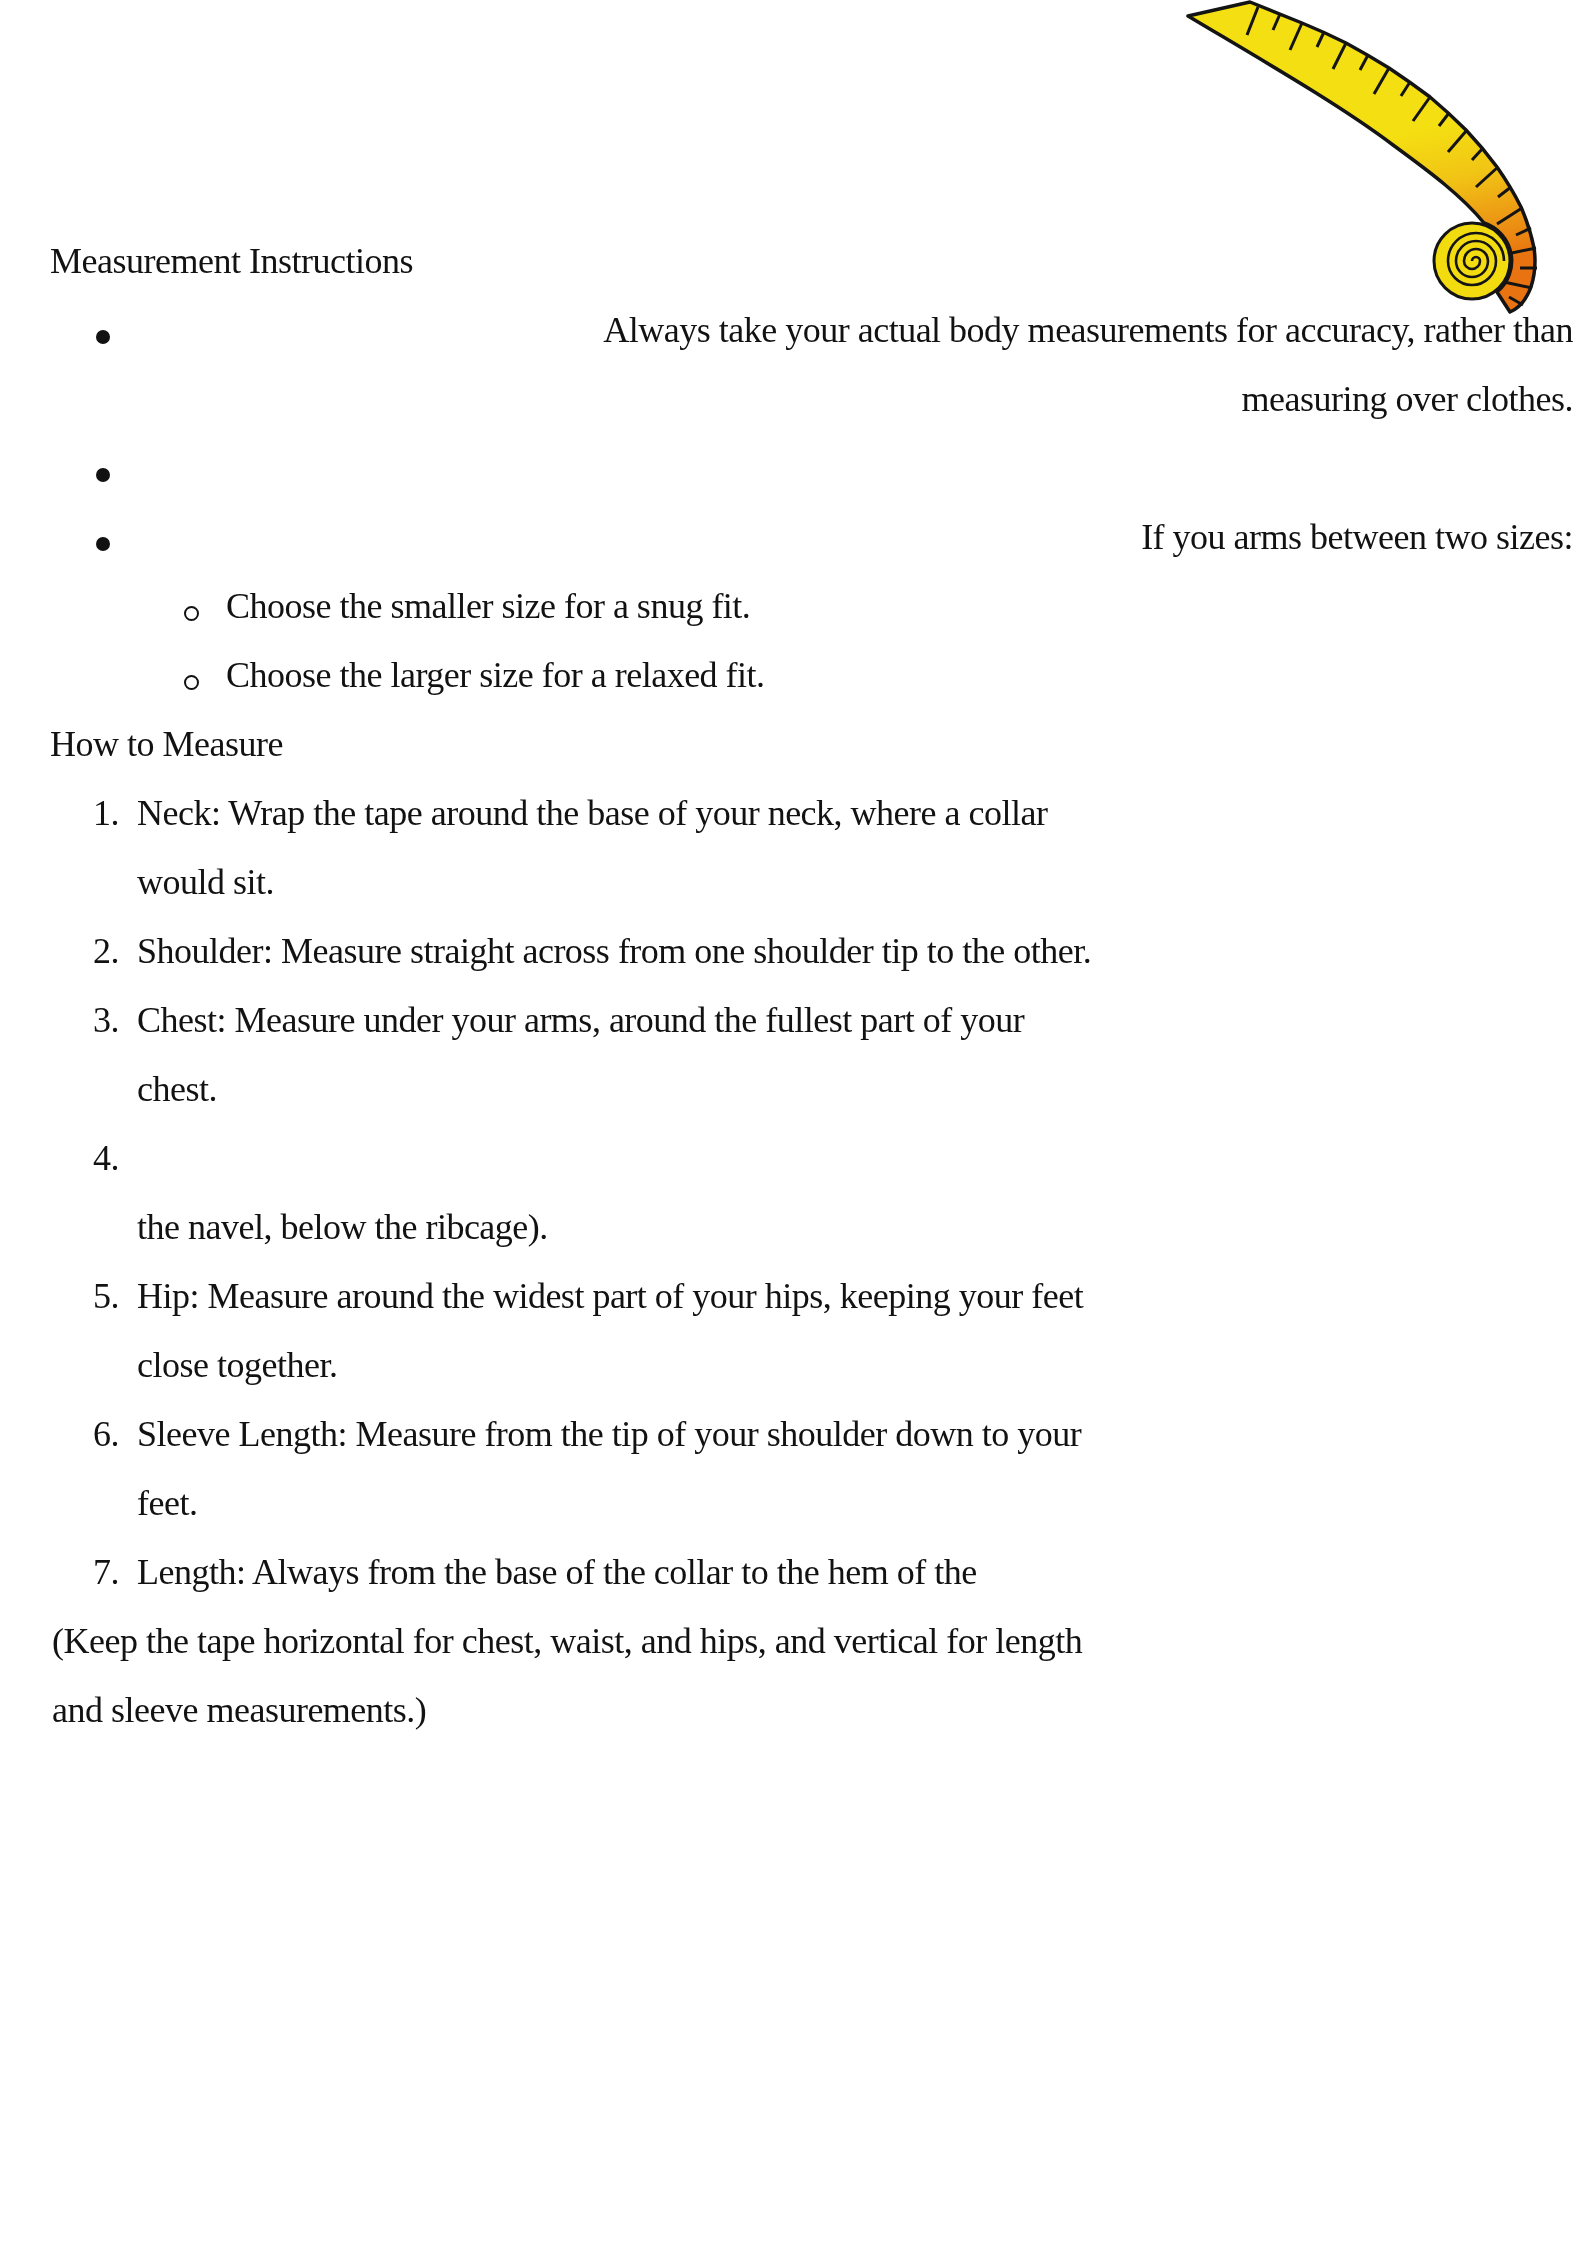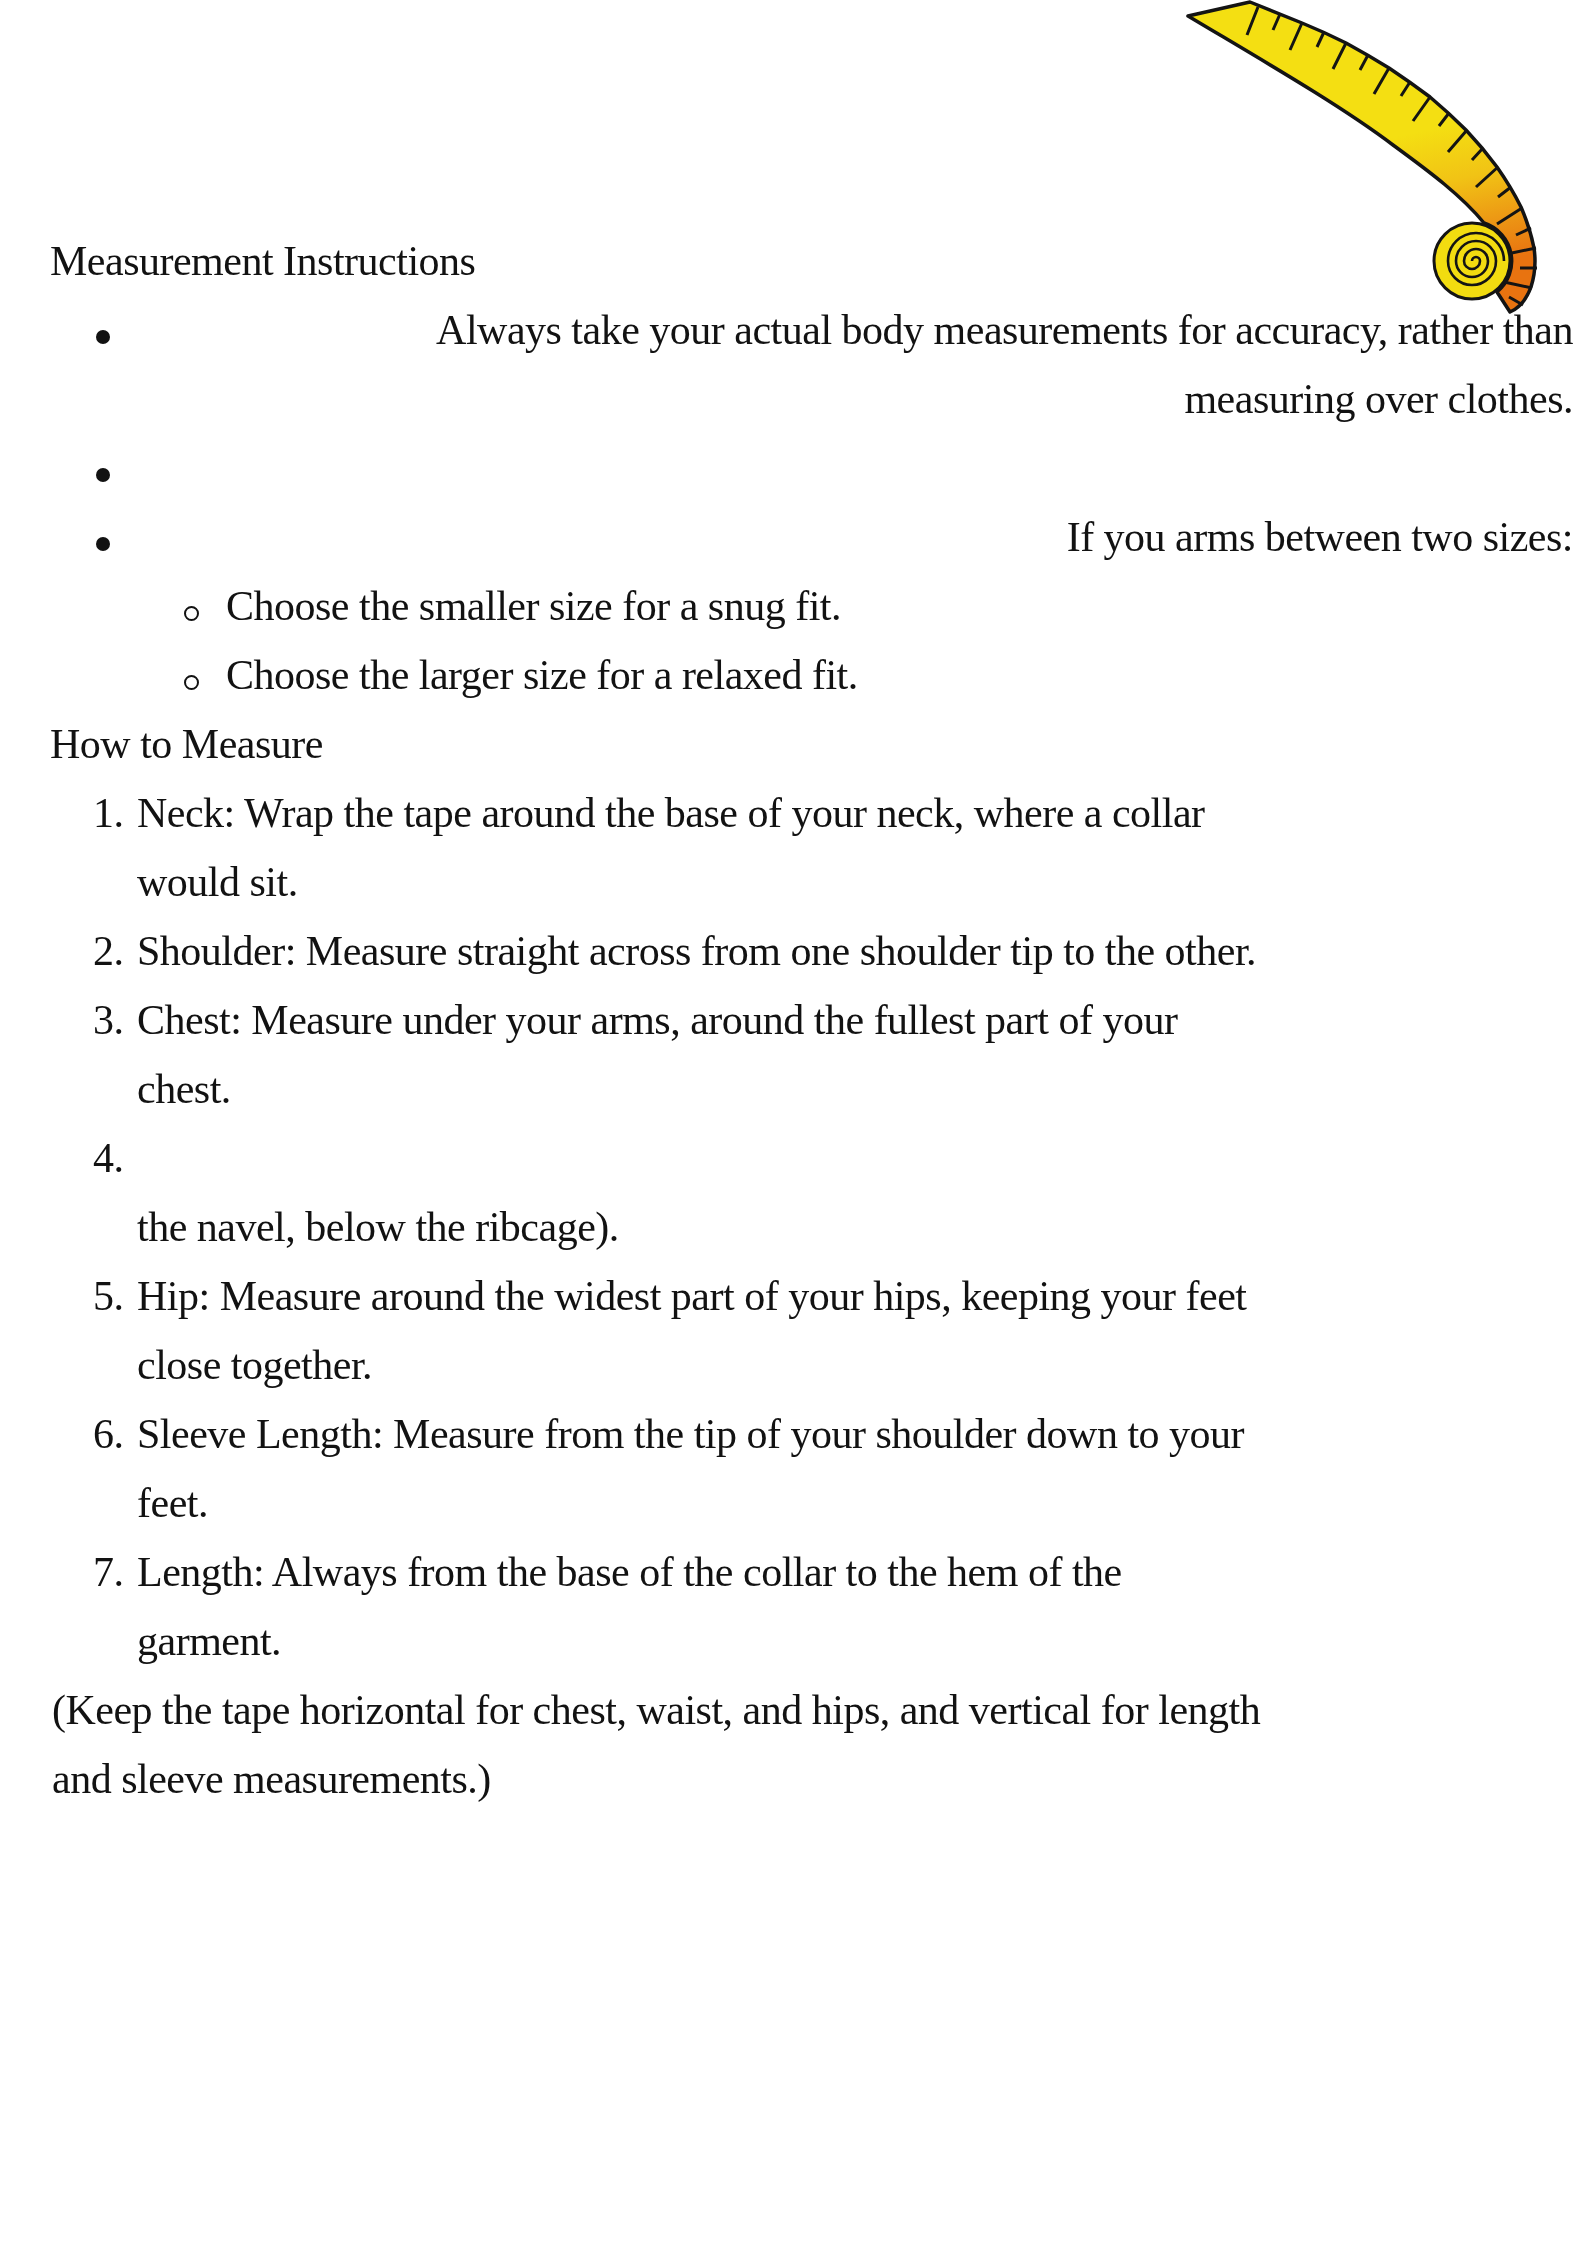--- a/index.html
+++ b/index.html
@@ -8,21 +8,21 @@
     background: #ffffff;
     font-family: "Liberation Serif", "DejaVu Serif", serif;
     color: #121212;
     position: relative;
     overflow: hidden;
   }
   .doc {
     position: absolute;
     left: 0; top: 227px;
     width: 1573px;
-    font-size: 42px;
+    font-size: 36px;
     letter-spacing: -0.5px;
   }
   .line {
     position: relative;
     height: 69px;
     line-height: 69px;
     white-space: nowrap;
   }
   .lh    { padding-left: 50px; }   
   .bl    { padding-left: 99px; text-align: right; }  
@@ -159,20 +159,17 @@
     <span>Sleeve Length: Measure from the tip of your shoulder down to your</span>
   </div>
   <div class="line st">
     <span>feet.</span>
   </div>
 
   <div class="line st">
     <span class="num">7.</span>
     <span>Length: Always from the base of the collar to the hem of the</span>
   </div>
-  <div class="line st">
-    <span>garment.</span>
-  </div>
 
   <div class="line note">(Keep the tape horizontal for chest, waist, and hips, and vertical for length</div>
   <div class="line note">and sleeve measurements.)</div>
 
 </div>
 
 </body></html>

